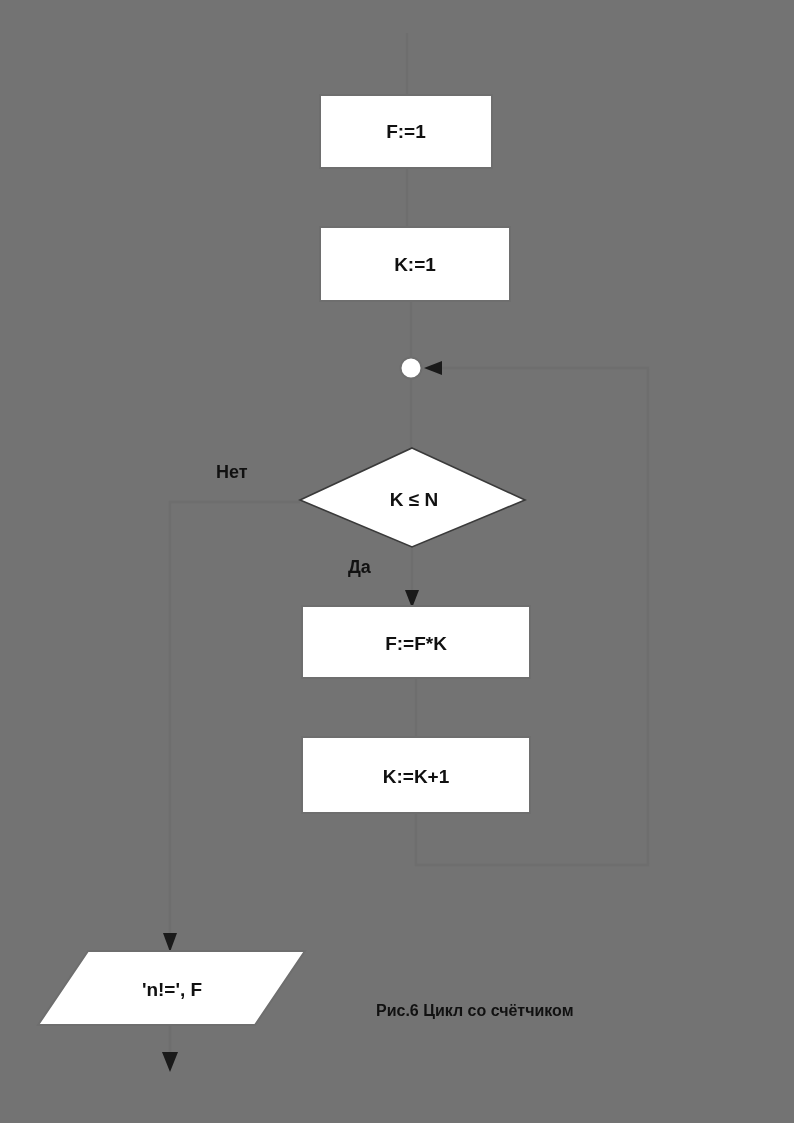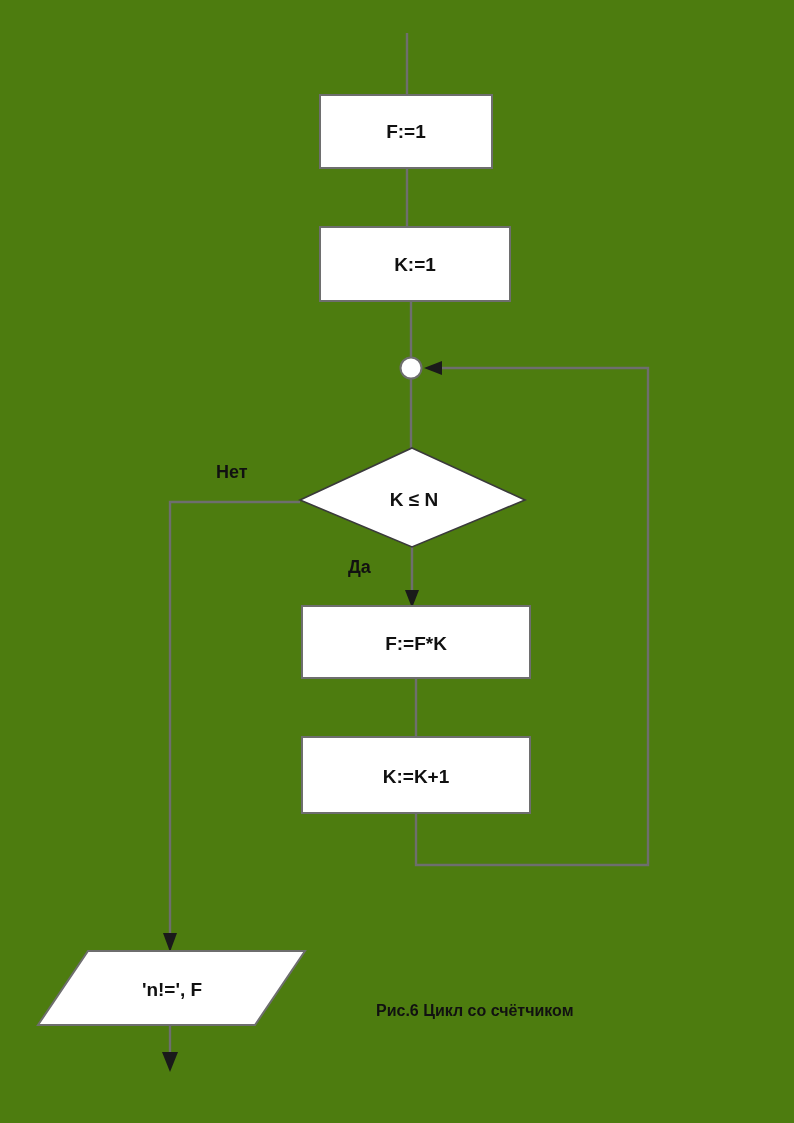--- a/index.html
+++ b/index.html
@@ -7,21 +7,21 @@
     padding: 0;
     background: #ffffff;
   }
   body {
     font-family: "Liberation Sans", sans-serif;
   }
   #canvas {
     position: relative;
     width: 794px;
     height: 1123px;
-    background: #4d7c0f;
+    background: #737373;
     overflow: hidden;
   }
   #flow-svg {
     position: absolute;
     left: 0;
     top: 0;
     width: 794px;
     height: 1123px;
   }
   .node-text {

